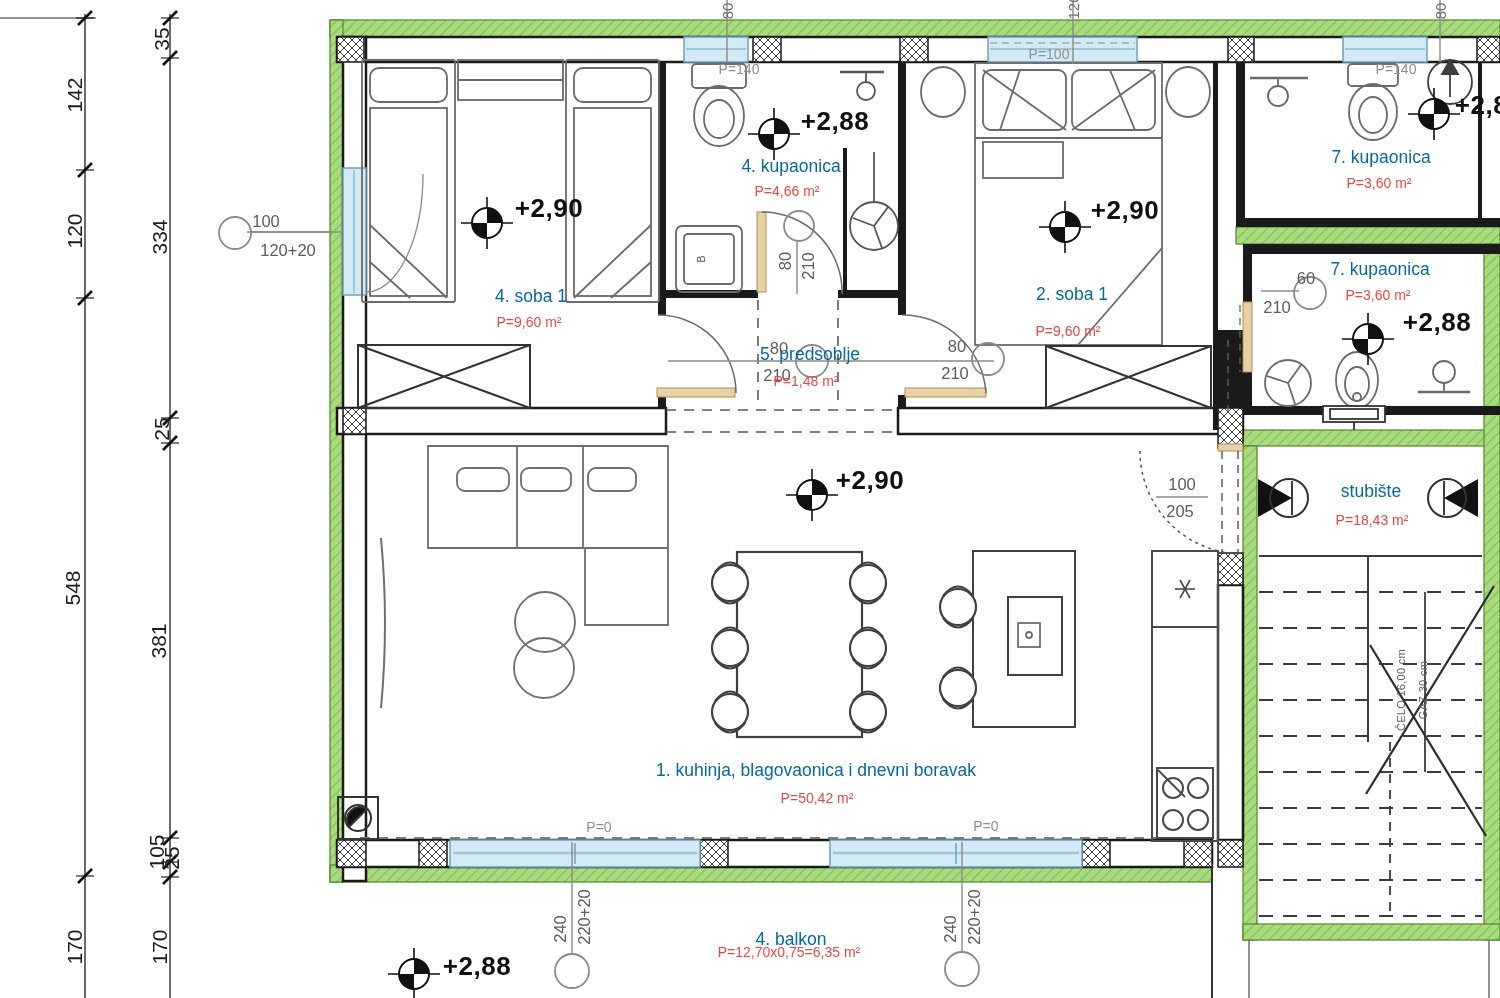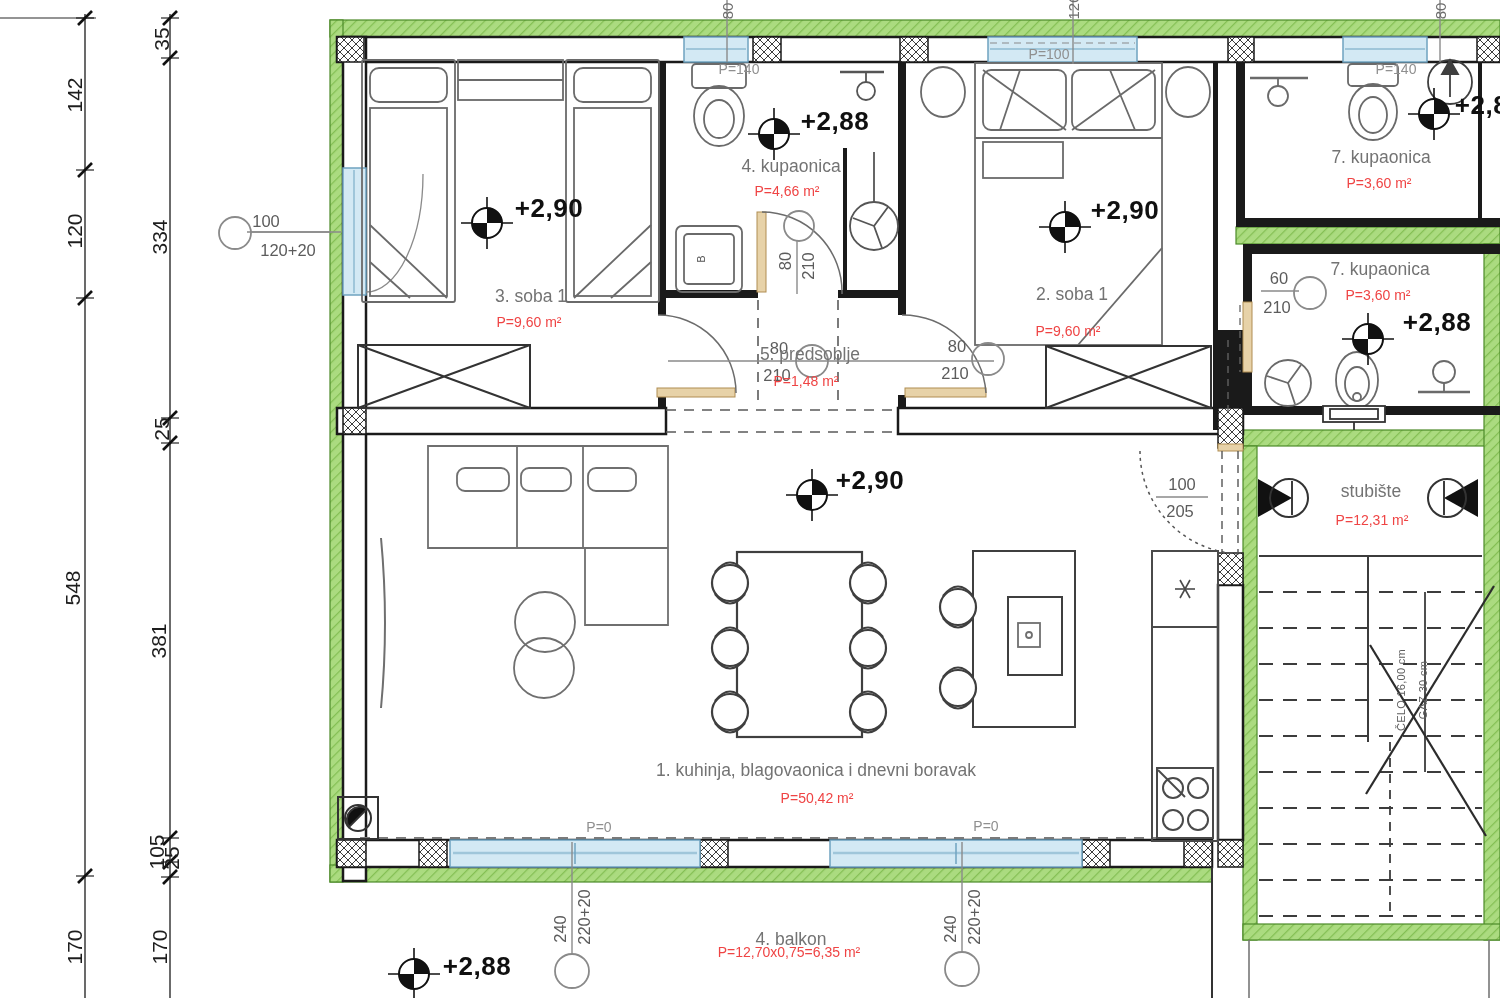--- a/index.html
+++ b/index.html
@@ -3,21 +3,21 @@
 <meta charset="utf-8">
 <style>
   html,body{margin:0;padding:0;background:#fff;}
   #plan{position:relative;width:1500px;height:998px;background:#ffffff;overflow:hidden;
         font-family:"Liberation Sans",sans-serif;}
   #plan svg{position:absolute;left:0;top:0;}
   .lbl{position:absolute;white-space:nowrap;transform:translate(-50%,-50%);
        color:#4f4f4f;line-height:1;}
   .rot{transform:translate(-50%,-50%) rotate(-90deg);}
   .dim{font-size:21px;color:#1d1d1d;}
-  .room{font-size:17.5px;color:#737373;}
+  .room{font-size:17.5px;color:#0369a1;}
   .area{font-size:14px;color:#ef4444;}
   .elev{font-size:26px;font-weight:bold;color:#101010;letter-spacing:.5px;}
   .call{font-size:16.5px;color:#5c5c5c;}
   .call2{font-size:15px;color:#6e6e6e;}
   .para{font-size:14px;color:#8f8f8f;}
   .tiny{font-size:11px;color:#555;}
   .snote{font-size:11px;color:#5e5e5e;letter-spacing:.3px;}
 </style>
 </head>
 <body>
@@ -436,54 +436,54 @@
 <div class="lbl dim rot" style="left:159px;top:947px">170</div>
 
 <div class="lbl call" style="left:266px;top:221px">100</div>
 <div class="lbl call" style="left:288px;top:250px">120+20</div>
 <div class="lbl call rot" style="left:785px;top:261px">80</div>
 <div class="lbl call rot" style="left:808px;top:266px">210</div>
 <div class="lbl call" style="left:779px;top:348px">80</div>
 <div class="lbl call" style="left:777px;top:375px">210</div>
 <div class="lbl call" style="left:957px;top:346px">80</div>
 <div class="lbl call" style="left:955px;top:373px">210</div>
-<div class="lbl call" style="left:1279px;top:278px">60</div>
+<div class="lbl call" style="left:1306px;top:278px">60</div>
 <div class="lbl call" style="left:1277px;top:307px">210</div>
 <div class="lbl call" style="left:1182px;top:484px">100</div>
 <div class="lbl call" style="left:1180px;top:511px">205</div>
 <div class="lbl call rot" style="left:560px;top:929px">240</div>
 <div class="lbl call rot" style="left:584px;top:917px">220+20</div>
 <div class="lbl call rot" style="left:950px;top:929px">240</div>
 <div class="lbl call rot" style="left:974px;top:917px">220+20</div>
 
 <div class="lbl para" style="left:739px;top:69px">P=140</div>
 <div class="lbl call2 rot" style="left:727px;top:11px">80</div>
 <div class="lbl para" style="left:1049px;top:54px">P=100</div>
 <div class="lbl call2 rot" style="left:1073px;top:7px">120</div>
 <div class="lbl para" style="left:1396px;top:69px">P=140</div>
 <div class="lbl call2 rot" style="left:1440px;top:11px">80</div>
 <div class="lbl para" style="left:599px;top:827px">P=0</div>
 <div class="lbl para" style="left:986px;top:826px">P=0</div>
 
-<div class="lbl room" style="left:531px;top:297px">3. soba 1</div>
+<div class="lbl room" style="left:531px;top:297px">4. soba 1</div>
 <div class="lbl area" style="left:529px;top:322px">P=9,60 m²</div>
 <div class="lbl room" style="left:791px;top:167px">4. kupaonica</div>
 <div class="lbl area" style="left:787px;top:191px">P=4,66 m²</div>
 <div class="lbl room" style="left:1072px;top:295px">2. soba 1</div>
 <div class="lbl area" style="left:1068px;top:331px">P=9,60 m²</div>
 <div class="lbl room" style="left:1381px;top:158px">7. kupaonica</div>
 <div class="lbl area" style="left:1379px;top:183px">P=3,60 m²</div>
 <div class="lbl room" style="left:1380px;top:270px">7. kupaonica</div>
 <div class="lbl area" style="left:1378px;top:295px">P=3,60 m²</div>
 <div class="lbl room" style="left:810px;top:355px">5. predsoblje</div>
 <div class="lbl area" style="left:806px;top:381px">P=1,48 m²</div>
 <div class="lbl room" style="left:816px;top:771px">1. kuhinja, blagovaonica i dnevni boravak</div>
 <div class="lbl area" style="left:817px;top:798px">P=50,42 m²</div>
 <div class="lbl room" style="left:1371px;top:492px">stubište</div>
-<div class="lbl area" style="left:1372px;top:520px">P=12,31 m²</div>
+<div class="lbl area" style="left:1372px;top:520px">P=18,43 m²</div>
 <div class="lbl room" style="left:791px;top:940px">4. balkon</div>
 <div class="lbl area" style="left:789px;top:952px">P=12,70x0,75=6,35 m²</div>
 
 <div class="lbl elev" style="left:549px;top:208px">+2,90</div>
 <div class="lbl elev" style="left:835px;top:121px">+2,88</div>
 <div class="lbl elev" style="left:1125px;top:210px">+2,90</div>
 <div class="lbl elev" style="left:870px;top:480px">+2,90</div>
 <div class="lbl elev" style="left:1437px;top:322px">+2,88</div>
 <div class="lbl elev" style="left:1489px;top:105px">+2,88</div>
 <div class="lbl elev" style="left:477px;top:966px">+2,88</div>

